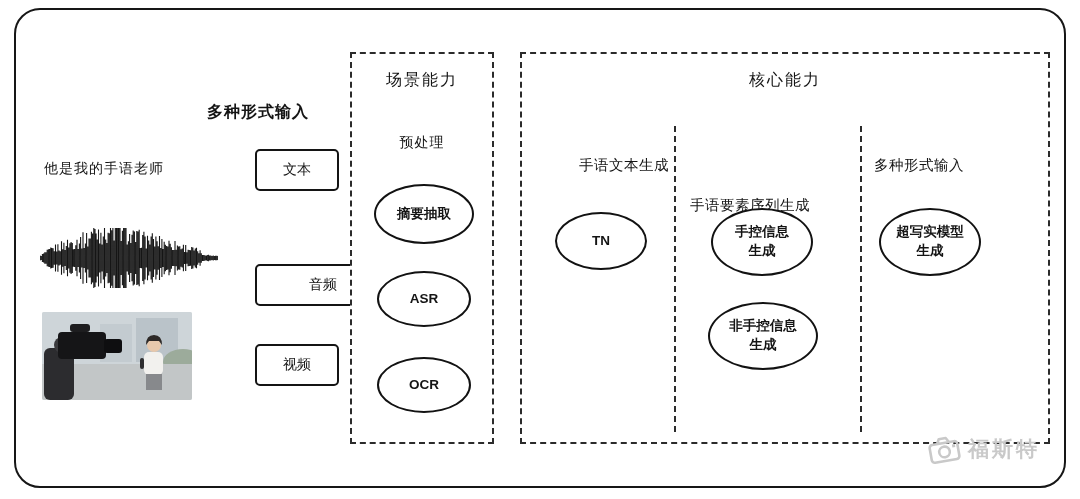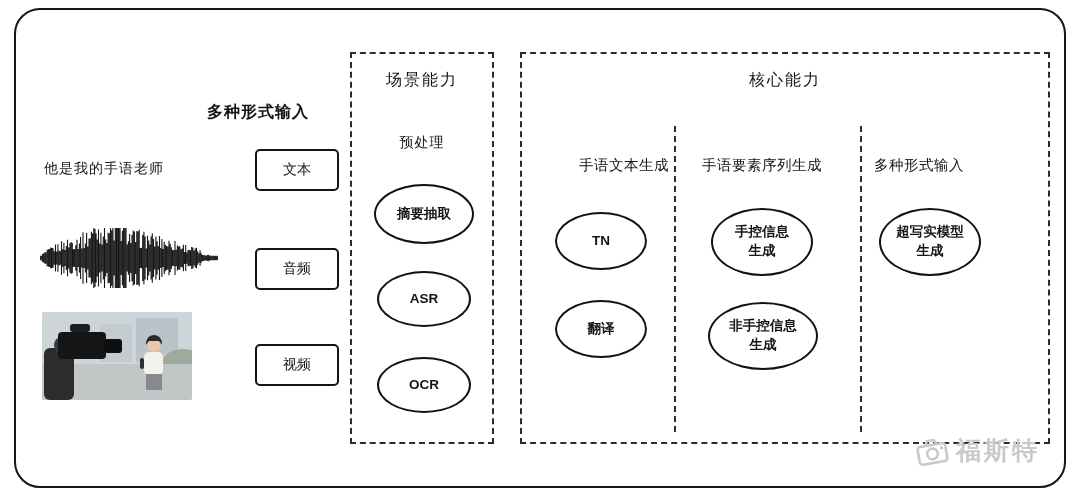--- a/index.html
+++ b/index.html
@@ -14,21 +14,21 @@
   
   .input-title{position:absolute;left:207px;top:102px;font-size:16px;font-weight:bold;letter-spacing:1px;}
   .text-example{position:absolute;left:44px;top:160px;font-size:14px;letter-spacing:1px;}
   .waveform{position:absolute;left:40px;top:226px;width:178px;height:64px;}
   .photo{position:absolute;left:42px;top:312px;width:150px;height:88px;overflow:hidden;border-radius:2px;}
   .io-box{
     position:absolute;width:80px;height:38px;border:2px solid #141414;border-radius:5px;
     display:flex;align-items:center;justify-content:center;font-size:14px;background:#fff;margin-left:27px;
   }
   #box-text{left:228px;top:149px;}
-  #box-audio{left:228px;top:248px;}
+  #box-audio{left:228px;top:264px;padding-left:26px;}
   #box-video{left:228px;top:344px;}
   
   .dashed-panel{position:absolute;border:2px dashed #2b2b2b;background:#ffffff;}
   #scene-panel{left:350px;top:52px;width:140px;height:388px;}
   #core-panel{left:520px;top:52px;width:526px;height:388px;}
   .panel-title{position:absolute;left:0;right:0;top:16px;text-align:center;font-size:16px;font-weight:normal;letter-spacing:2px;}
   .panel-subtitle{position:absolute;left:0;right:0;top:80px;text-align:center;font-size:14px;letter-spacing:1px;}
   .node-ellipse{
     position:absolute;border:2px solid #121212;border-radius:50%;background:#fff;
     display:flex;align-items:center;justify-content:center;text-align:center;
@@ -38,34 +38,34 @@
   
   #node-summary{left:22px;top:130px;width:96px;height:56px;}
   #node-asr{left:25px;top:217px;width:90px;height:52px;}
   #node-ocr{left:25px;top:303px;width:90px;height:52px;}
   
   .v-sep{position:absolute;top:72px;height:306px;width:0;border-left:2px dashed #2b2b2b;}
   #sep-1{left:152px;}
   #sep-2{left:338px;}
   .col-label{position:absolute;top:102px;font-size:14.5px;letter-spacing:0.5px;}
   #col-label-1{left:25px;margin-left:32px;}
-  #col-label-2{left:180px;}
+  #col-label-2{left:168px;margin-top:40px;}
   #col-label-3{left:352px;}
   #node-tn{left:33px;top:158px;width:88px;height:54px;}
   #node-translate{left:33px;top:246px;width:88px;height:54px;}
   #node-manual{left:189px;top:154px;width:98px;height:64px;}
   #node-nonmanual{left:186px;top:248px;width:106px;height:64px;}
   #node-hyperreal{left:357px;top:154px;width:98px;height:64px;}
   #node-highprec{left:357px;top:248px;width:98px;height:64px;}
   
   .watermark{
     position:absolute;right:40px;top:434px;display:flex;align-items:center;gap:7px;
     color:#c7c7c7;
   }
-  .watermark-text{font-size:25px;font-weight:bold;letter-spacing:3px;color:#c9c9c9;}
+  .watermark-text{font-size:21px;font-weight:bold;letter-spacing:3px;color:#c9c9c9;}
   .camera-icon{transform:rotate(-10deg);}
 </style>
 </head>
 <body>
 
 <div class="canvas">
 
   <div class="outer-frame"></div>
 
   <div class="input-title">多种形式输入</div>
@@ -131,23 +131,20 @@
     <div class="v-sep" id="sep-1"></div>
     <div class="v-sep" id="sep-2"></div>
 
     <div class="col-label" id="col-label-1">手语文本生成</div>
     <div class="col-label" id="col-label-2">手语要素序列生成</div>
     <div class="col-label" id="col-label-3">多种形式输入</div>
 
     <div class="node-ellipse" id="node-tn">
       <span class="node-label">TN</span>
     </div>
-    <div class="node-ellipse" id="node-translate">
-      <span class="node-label">翻译</span>
-    </div>
 
     <div class="node-ellipse" id="node-manual">
       <span class="node-label">手控信息
 生成</span>
     </div>
     <div class="node-ellipse" id="node-nonmanual">
       <span class="node-label">非手控信息
 生成</span>
     </div>
 

